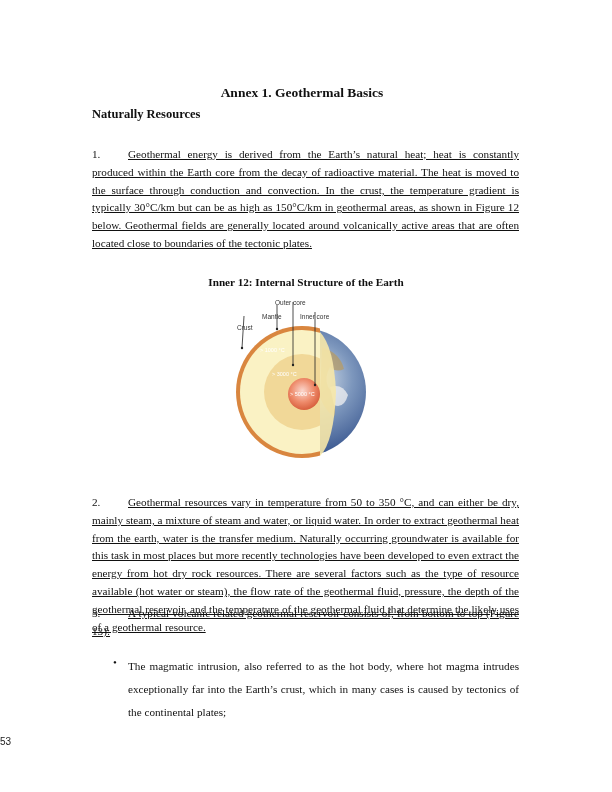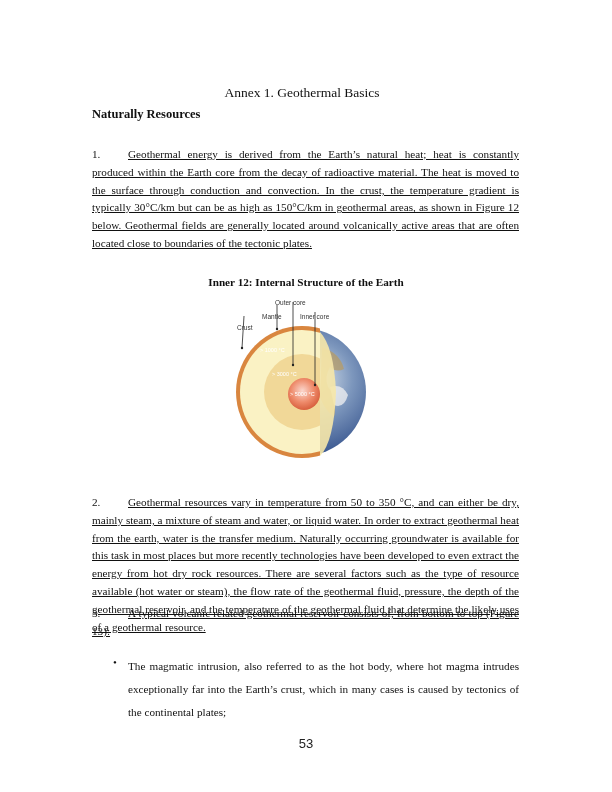--- a/index.html
+++ b/index.html
@@ -1,26 +1,26 @@
 <!DOCTYPE html>
 <html><head>
 <meta charset="utf-8">
 <style>
   html, body { margin: 0; padding: 0; background: #ffffff; }
   body { width: 612px; height: 792px; position: relative; overflow: hidden;
          font-family: "Liberation Serif", "DejaVu Serif", serif; color: #111; }
   .abs { position: absolute; }
-  .title { left: 0; width: 604px; top: 85px; text-align: center; font-weight: normal; font-size: 13.5px; }
+  .title { left: 0; width: 604px; top: 85px; text-align: center; font-weight: bold; font-size: 13.5px; }
   .subtitle { left: 92px; top: 107px; font-weight: bold; font-size: 12.5px; }
   .para { left: 92px; width: 427px; font-size: 11.2px; line-height: 17.8px; text-align: justify; text-decoration: underline; }
   .para .num { display: inline-block; width: 36px; }
   .fig-caption { left: 0; width: 612px; top: 276px; text-align: center; font-weight: bold; font-size: 11.2px; }
   .bullet-item { left: 128px; width: 391px; font-size: 11.2px; line-height: 23px; text-align: justify; }
   .bullet-dot { left: 113px; font-size: 11px; }
-  .page-num { left: 0; width: 612px; top: 736px; text-align: center; font-family: "Liberation Sans", "DejaVu Sans", sans-serif; font-size: 13px; color: #222; }
+  .page-num { left: 0; width: 612px; top: 736px; text-align: left; font-family: "Liberation Sans", "DejaVu Sans", sans-serif; font-size: 10px; color: #222; }
   .fig { left: 222px; top: 292px; width: 170px; height: 170px; }
   .fig-label { font-family: "Liberation Sans", "DejaVu Sans", sans-serif; font-size: 6.5px; fill: #333; }
   .fig-temp { font-family: "Liberation Sans", "DejaVu Sans", sans-serif; font-size: 5.5px; fill: #fff; }
 </style>
 </head>
 <body>
 
 <div class="abs title">Annex 1. Geothermal Basics</div>
 <div class="abs subtitle">Naturally Resources</div>
 

